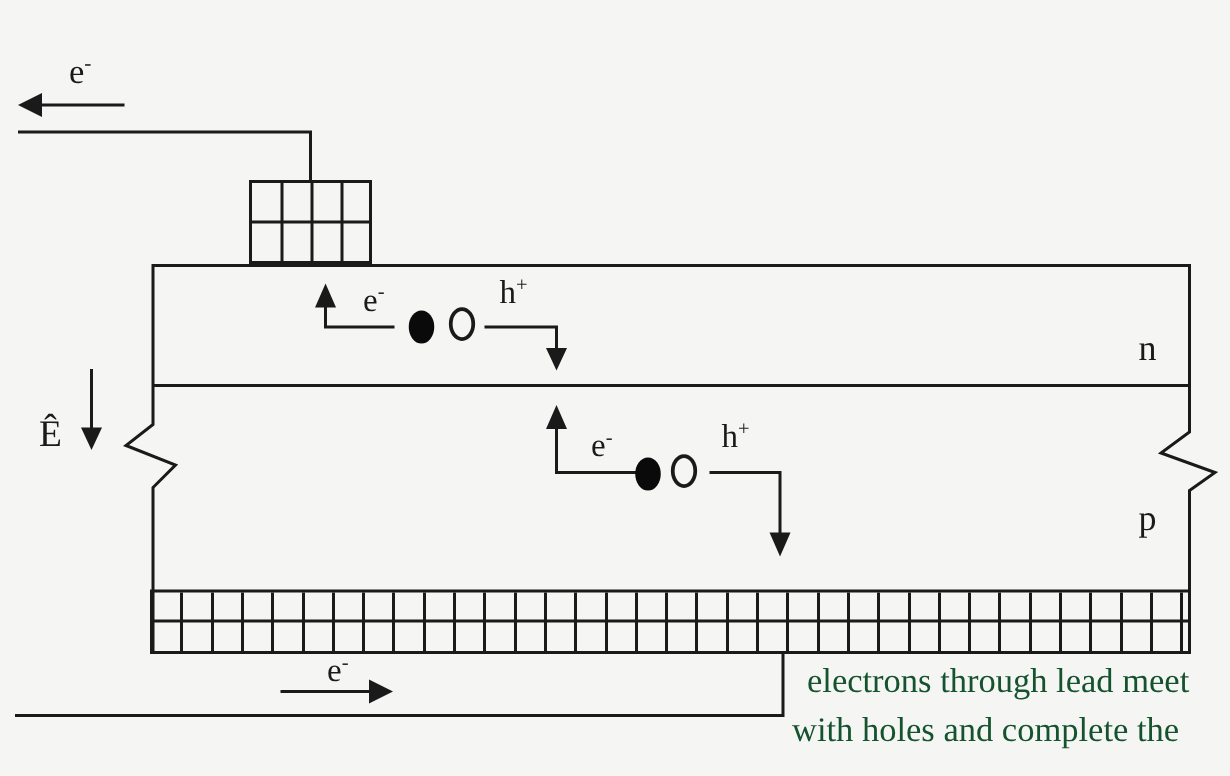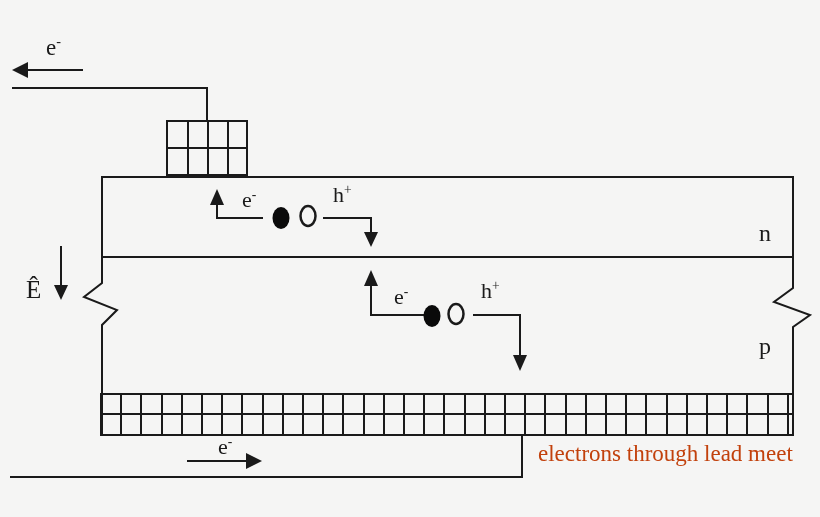--- a/index.html
+++ b/index.html
@@ -52,21 +52,21 @@
   .lbl-e-n{left:242px;top:189px;}
   .lbl-h-n{left:333px;top:184px;}
   .lbl-e-p{left:394px;top:286px;}
   .lbl-h-p{left:481px;top:280px;}
   .lbl-e-bottom{left:218px;top:436px;}
   .caption{
     position:absolute;
     font-size:23px;
     line-height:1;
     white-space:nowrap;
-    color:#c2410c;
+    color:#14532d;
   }
   .caption-1{left:538px;top:442px;}
   .caption-2{left:528px;top:475px;}
 </style>
 </head>
 <body>
 
 <div class="stage">
 
   <div class="contact-grid top-grid"></div>
@@ -122,14 +122,15 @@
 
   <span class="lbl lbl-e-n"><span>e</span><sup>-</sup></span>
   <span class="lbl lbl-h-n"><span>h</span><sup>+</sup></span>
 
   <span class="lbl lbl-e-p"><span>e</span><sup>-</sup></span>
   <span class="lbl lbl-h-p"><span>h</span><sup>+</sup></span>
 
   <span class="lbl lbl-e-bottom"><span>e</span><sup>-</sup></span>
 
   <span class="caption caption-1">electrons through lead meet</span>
+  <span class="caption caption-2">with holes and complete the</span>
 
 </div>
 
 </body></html>

